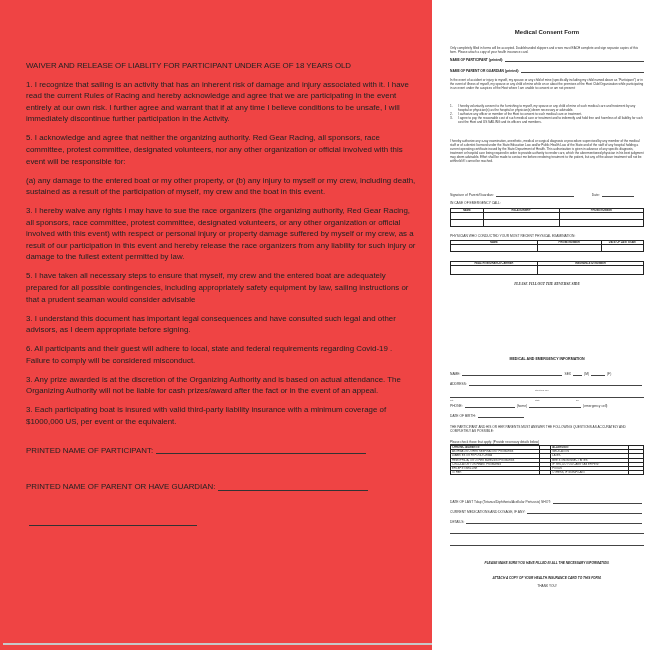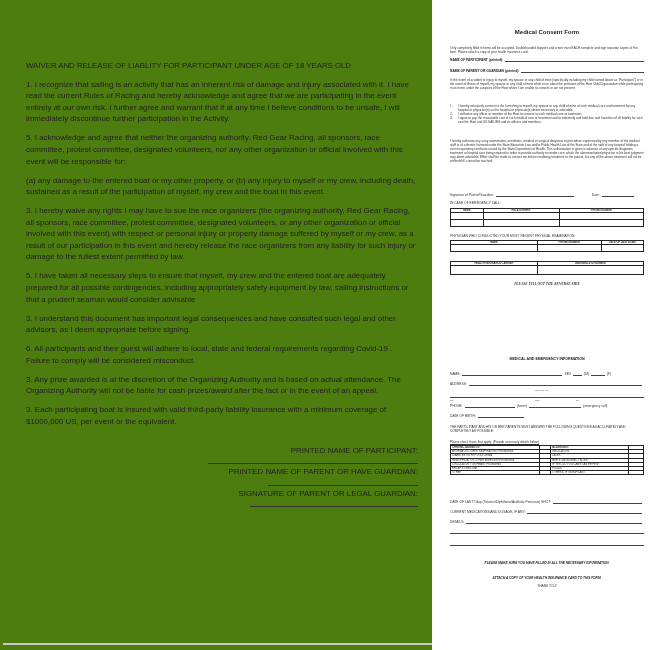--- a/index.html
+++ b/index.html
@@ -1,26 +1,26 @@
 <!DOCTYPE html>
 <html><head>
   <meta charset="utf-8">
   <style>
     * { box-sizing: border-box; margin: 0; padding: 0; }
     html, body { width: 650px; height: 650px; background: #ffffff; overflow: hidden; }
     body { position: relative; font-family: "Liberation Sans", sans-serif; color: #1a1a1a; }
 
     
-    .left-page { position: absolute; left: 0; top: 0; width: 432px; height: 650px; background: #4d7c0f; }
+    .left-page { position: absolute; left: 0; top: 0; width: 432px; height: 650px; background: #ef4444; }
     .left-page .bottom-edge { position: absolute; left: 3px; top: 643px; width: 429px; height: 2px; background: #c8c8c8; }
     .waiver { position: absolute; left: 26px; top: 60px; width: 392px; font-family: "Liberation Sans", sans-serif; font-size: 7.9px; line-height: 11.6px; color: #222; }
     .waiver h1 { font-size: 7.9px; font-weight: normal; margin-bottom: 7px; letter-spacing: -0.05px; }
     .waiver p { margin-bottom: 7.4px; }
     .waiver .sig-block { margin-top: 17px; }
-    .waiver .sig-line { display: flex; align-items: flex-end; margin-bottom: 2px; white-space: nowrap; flex-direction: column; }
+    .waiver .sig-line { display: flex; align-items: center; margin-bottom: 25px; white-space: nowrap; }
     .waiver .sig-line .rule { display: inline-block; border-bottom: 0.8px solid #333; height: 8px; margin-left: 3px; }
 
     
     .right-page { position: absolute; left: 436px; top: 0; width: 214px; height: 650px; background: #fff; }
     .rp { position: absolute; left: 14px; width: 194px; font-family: "Liberation Sans", sans-serif; color: #222; }
     .rp-title { top: 29px; text-align: center; font-size: 6px; font-weight: bold; width: 194px; }
     .rp-small { font-size: 3.1px; line-height: 4px; color: #333; }
     .rp-label { font-size: 3.3px; font-weight: bold; display: flex; align-items: flex-end; white-space: nowrap; }
     .rp-label .rule { flex: 1; border-bottom: 0.5px solid #444; height: 3px; margin-left: 2px; }
     .rp-list { font-size: 3.1px; line-height: 4px; color: #333; }
@@ -63,21 +63,20 @@
     <div class="sig-block">
       <div class="sig-line">
         <span>PRINTED NAME OF PARTICIPANT:</span>
         <span class="rule" style="width:210px"></span>
       </div>
       <div class="sig-line">
         <span>PRINTED NAME OF PARENT OR HAVE GUARDIAN:</span>
         <span class="rule" style="width:150px"></span>
       </div>
       <div class="sig-line">
-        <span>SIGNATURE OF PARENT OR LEGAL GUARDIAN:</span>
         <span class="rule" style="width:168px"></span>
       </div>
     </div>
   </div>
   <div class="bottom-edge"></div>
 </div>
 
 <div class="right-page">
 
   <div class="rp rp-title">Medical Consent Form</div>

